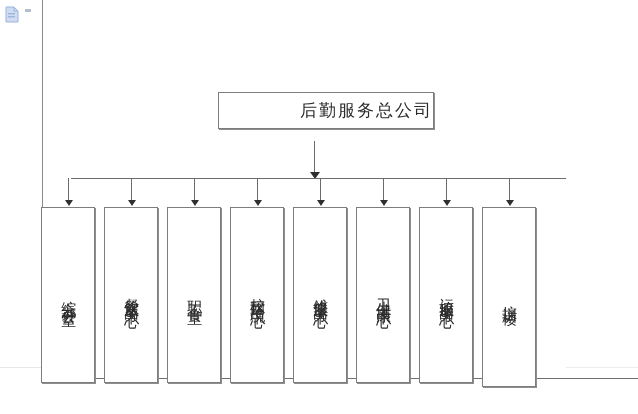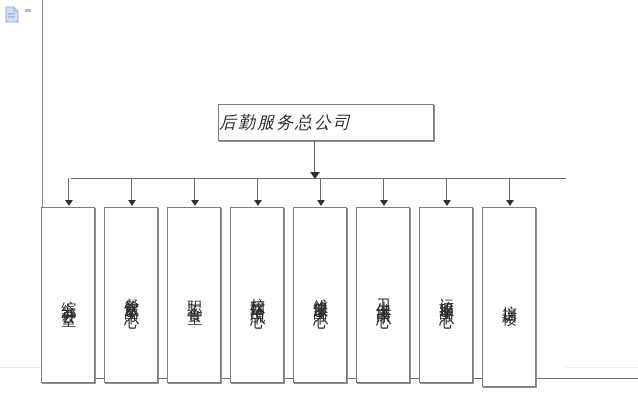--- a/index.html
+++ b/index.html
@@ -75,27 +75,26 @@
   .box {
     position: absolute;
     box-sizing: border-box;
     background: #ffffff;
     border: 1px solid #7d7d7d;
     box-shadow: 1px 1px 0 0 #8e8e8e;
   }
 
   .root-box {
     left: 218px;
-    top: 104px;
+    top: 92px;
     width: 216px;
     height: 37px;
     display: flex;
     align-items: center;
-    justify-content: flex-start;
-    font-style: italic;
+    justify-content: flex-end;
   }
   .root-label {
     font-size: 17px;
     letter-spacing: 2px;
     color: #2b2b2b;
     white-space: nowrap;
   }
 
   .child-box {
     top: 207px;

